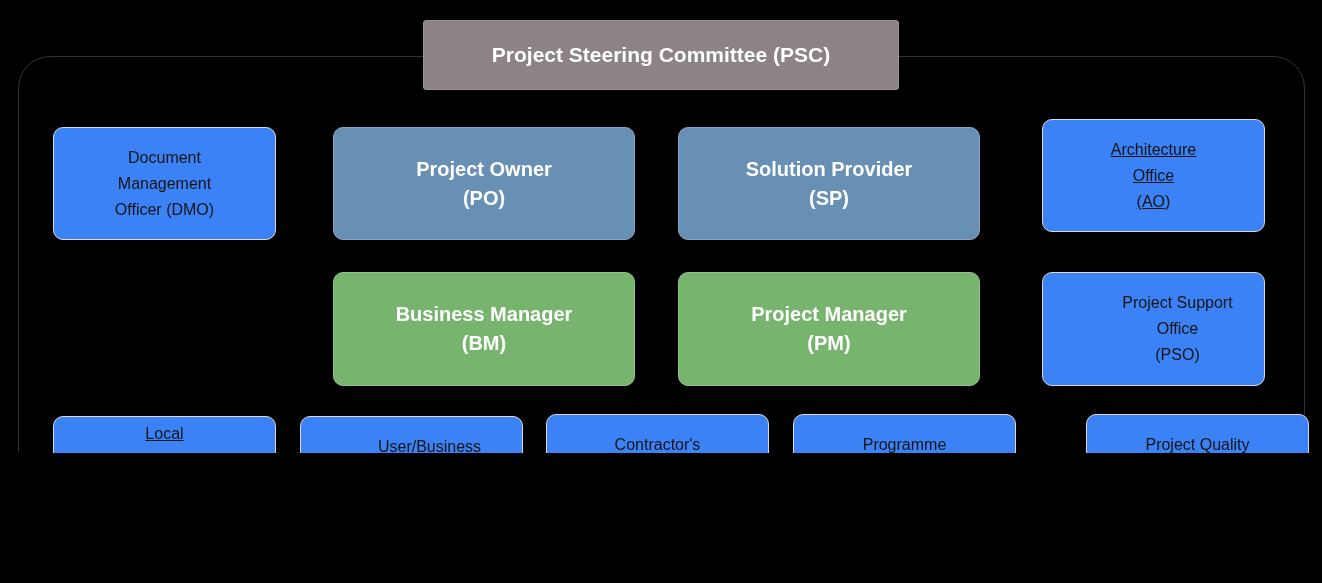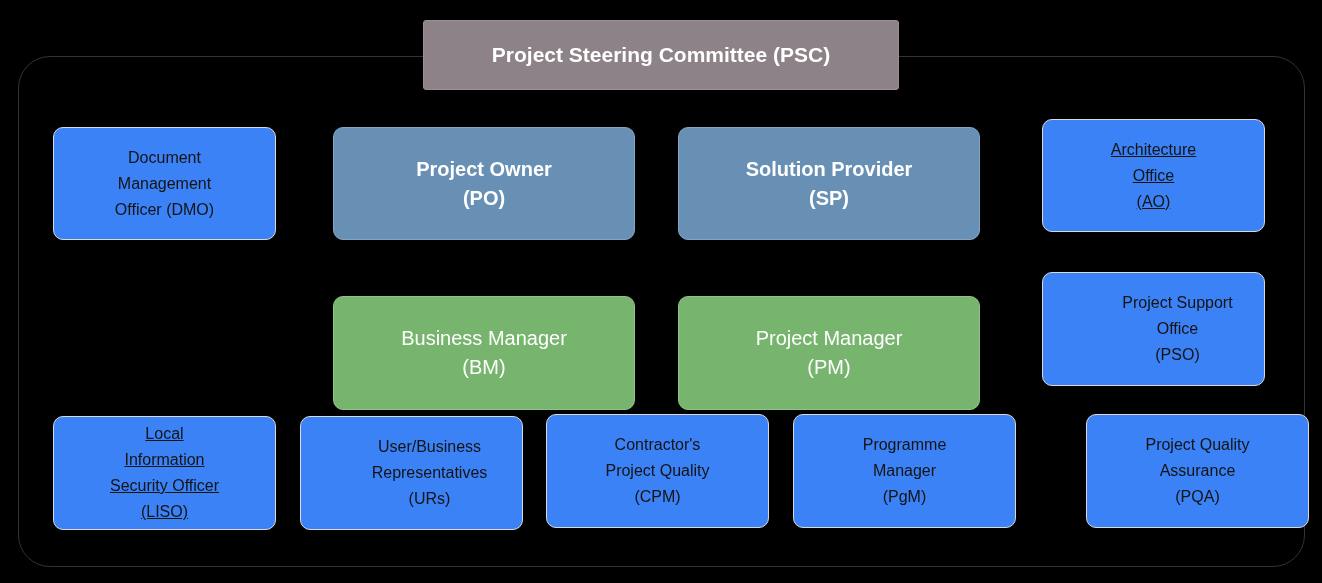--- a/index.html
+++ b/index.html
@@ -3,21 +3,21 @@
 <meta charset="utf-8">
 <style>
   html, body {
     margin: 0;
     padding: 0;
     background: #000000;
   }
   #canvas {
     position: relative;
     width: 1322px;
-    height: 583px;
+    height: 453px;
     background: #000000;
     overflow: hidden;
     font-family: "Liberation Sans", sans-serif;
   }
   
   #frame {
     position: absolute;
     left: 18px;
     top: 56px;
     width: 1287px;
@@ -62,24 +62,23 @@
     border: 1px solid #85a6c3;
     color: #ffffff;
     font-weight: bold;
     font-size: 20px;
     line-height: 29px;
   }
   .green {
     background: #77b46d;
     border: 1px solid #90c487;
     color: #ffffff;
-    font-weight: normal;
+    font-weight: bold;
     font-size: 20px;
     line-height: 29px;
-    margin-top: 24px;
   }
   
   #box-dmo  { left: 53px;   top: 127px; width: 223px; height: 113px; }
   #box-po   { left: 333px;  top: 127px; width: 302px; height: 113px; }
   #box-sp   { left: 678px;  top: 127px; width: 302px; height: 113px; }
   #box-ao   { left: 1042px; top: 119px; width: 223px; height: 113px; text-decoration: underline; }
   
   #box-dpc  { left: 53px;   top: 272px; width: 223px; height: 114px; }
   #box-bm   { left: 333px;  top: 272px; width: 302px; height: 114px; }
   #box-pm   { left: 678px;  top: 272px; width: 302px; height: 114px; }

